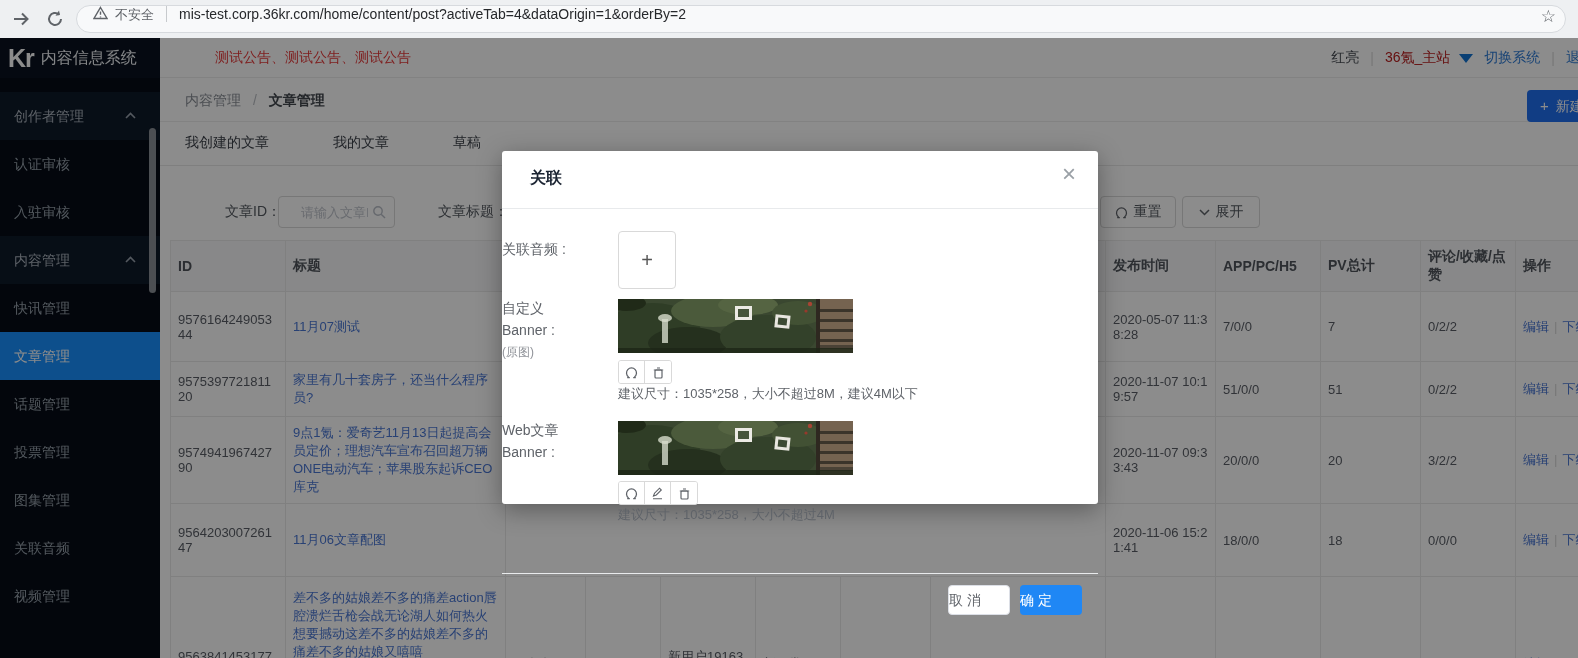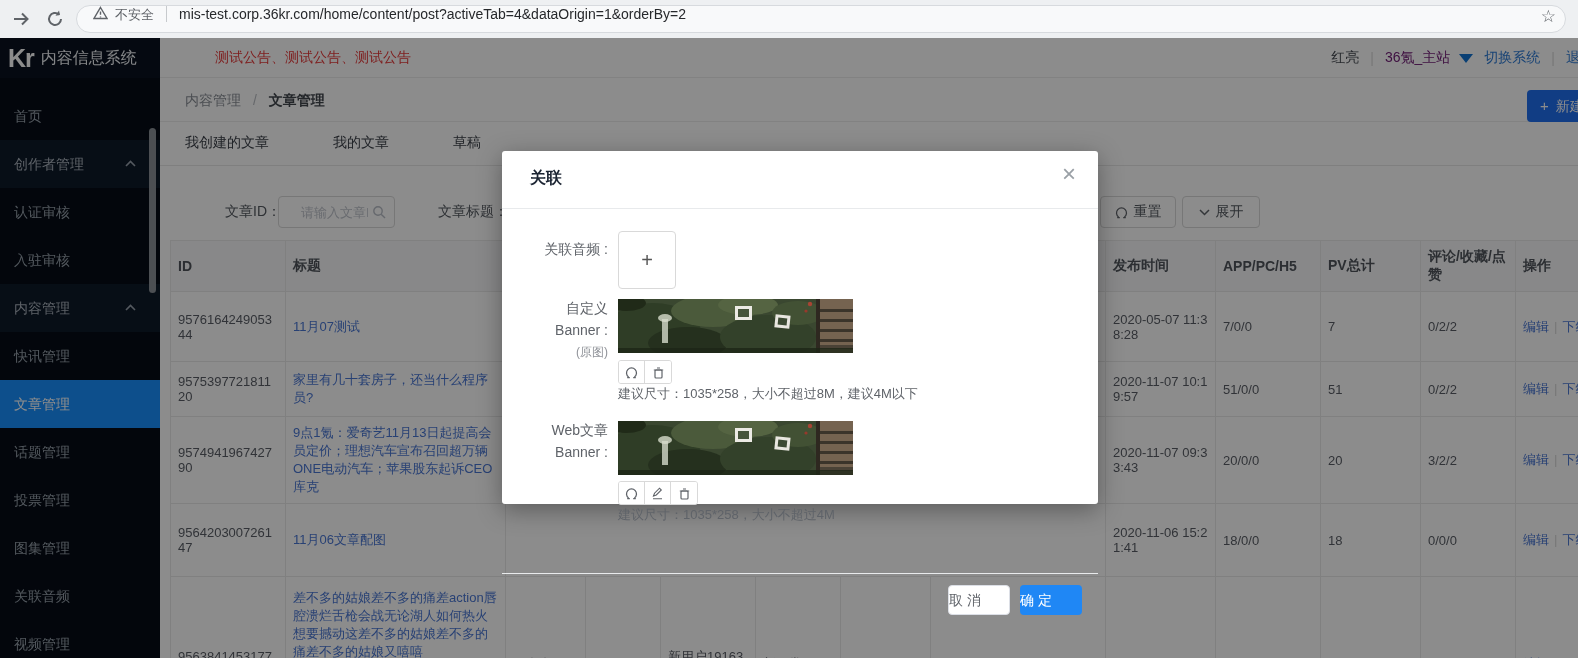--- a/index.html
+++ b/index.html
@@ -31,21 +31,21 @@
   .caret{position:absolute;right:24px;top:20px}
   .scroll-thumb{position:absolute;left:149px;top:90px;width:7px;height:165px;background:#8b9097;border-radius:4px;z-index:3}
 
   
   .main{position:absolute;left:160px;top:0;width:1418px;height:620px;background:#fff}
   .topbar{position:absolute;top:0;left:0;width:1418px;height:40px;background:#fff;border-bottom:1px solid #ededed}
   .announcement{position:absolute;left:55px;top:11px;color:#e63a3a;font-size:14px}
   .top-right{position:absolute;right:-16px;top:0;height:40px;display:flex;align-items:center;white-space:nowrap;font-size:14px}
   .tr-user{color:#454a52}
   .tr-sep{color:#d9d9d9;margin:0 11px}
-  .tr-site{color:#701a75}
+  .tr-site{color:#b91c1c}
   .tri-down{width:0;height:0;border-left:7px solid transparent;border-right:7px solid transparent;border-top:9px solid #1273d3;margin-left:9px}
   .tr-link{color:#2f7cd6;margin-left:11px}
 
   .crumb-bar{position:absolute;top:40px;left:0;width:1418px;height:44px;border-bottom:1px solid #ededed}
   .crumb{position:absolute;left:25px;top:14px;font-size:14px}
   .crumb-sec{color:#8a8f96}
   .crumb-div{color:#b9bdc2;margin:0 8px}
   .crumb-cur{color:#42474e;font-weight:bold}
   .new-btn{position:absolute;left:1367px;top:52px;width:120px;height:32px;background:#1f6ff0;border:none;border-radius:4px;color:#fff;font-size:14px;text-align:left;padding-left:13px;line-height:32px;white-space:nowrap;cursor:pointer}
   .new-btn .plus{margin-right:7px;font-size:15px}
@@ -77,21 +77,21 @@
   td.vt{vertical-align:top;padding-top:12px}
   a.link{color:#4a77d4;text-decoration:none;cursor:pointer}
   .act{white-space:nowrap}
   .act-sep{color:#d8d8d8;margin:0 5px}
 
   
   .modal{position:absolute;left:502px;top:151px;width:596px;height:353px;background:#fff;z-index:30;border-radius:3px;box-shadow:0 6px 24px rgba(0,0,0,.35)}
   .m-title{position:absolute;left:28px;top:17px;font-size:16px;color:#1b2432;font-weight:600}
   .m-close{position:absolute;right:22px;top:11px;font-size:24px;color:#9aa0a6;background:none;border:none;cursor:pointer;line-height:1}
   .m-hline{position:absolute;left:0;top:57px;width:596px;height:1px;background:#e8eaec}
-  .m-lbl{position:absolute;left:0;width:106px;text-align:right;font-size:14px;color:#5f6369;line-height:22px}
+  .m-lbl{position:absolute;left:0;width:106px;font-size:14px;color:#5f6369;line-height:22px}
   .m-lbl .small{font-size:12px;color:#909399}
   .lbl-audio{top:87px}
   .lbl-custom{top:146px}
   .lbl-web{top:268px}
   .upload-box{position:absolute;left:116px;top:80px;width:58px;height:58px;border:1px solid #d9d9d9;border-radius:4px;background:#fff;display:flex;align-items:center;justify-content:center;font-size:20px;color:#555;cursor:pointer}
   .banner-img{position:absolute;left:116px;width:235px;height:54px;display:block}
   .banner-1{top:148px}.banner-2{top:270px}
   .btn-group{position:absolute;left:116px;display:flex;border:1px solid #d9d9d9;border-radius:3px;overflow:hidden;background:#fff}
   .bg-1{top:209px}.bg-2{top:330px}
   .icon-btn{width:26px;height:22px;display:flex;align-items:center;justify-content:center;border-right:1px solid #d9d9d9;background:#fff;cursor:pointer;color:#5f6369}
@@ -170,21 +170,20 @@
   </div>
 
   <div class="app">
 
     <div class="sidebar">
       <div class="logo-row">
         <span class="logo-kr">Kr</span>
         <span class="logo-title">内容信息系统</span>
       </div>
       <div class="menu">
-        <div class="s-item">首页</div>
         <div class="s-item group">
           <span>创作者管理</span>
           <span class="caret">
               <svg width="11" height="7" viewBox="0 0 11 7">
                 <path d="M1 6l4.5-4.5L10 6" fill="none" stroke="#9aa3ae" stroke-width="1.6"></path>
               </svg>
             </span>
         </div>
         <div class="s-item">认证审核</div>
         <div class="s-item">入驻审核</div>

